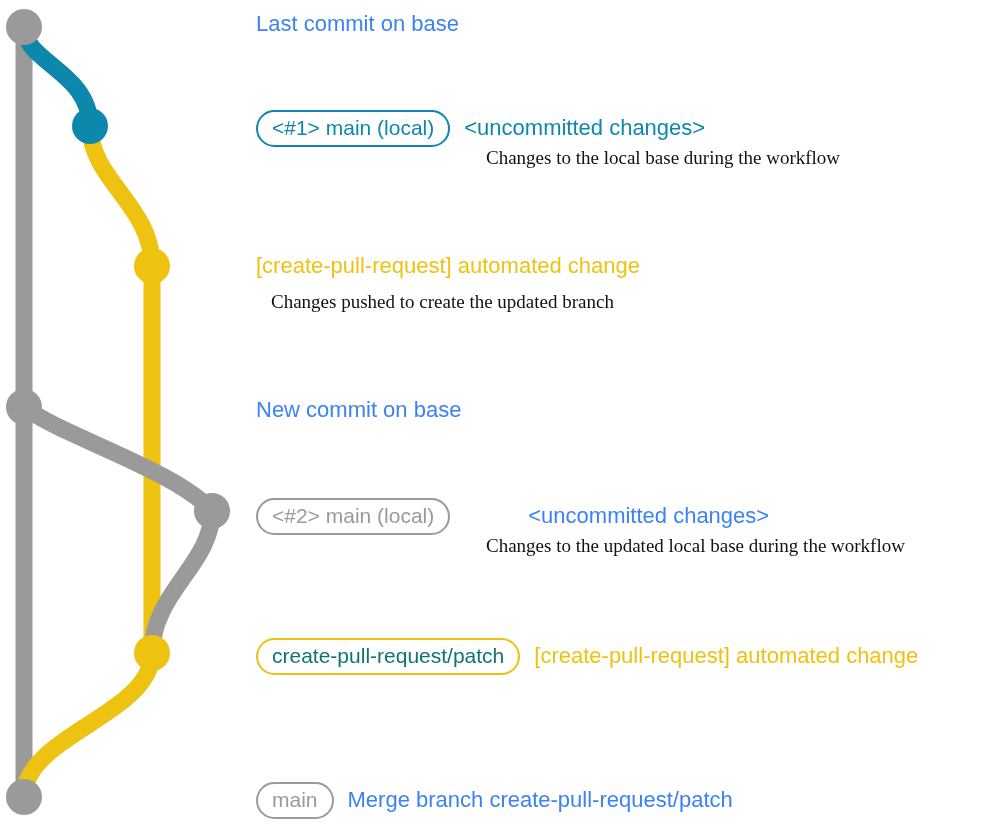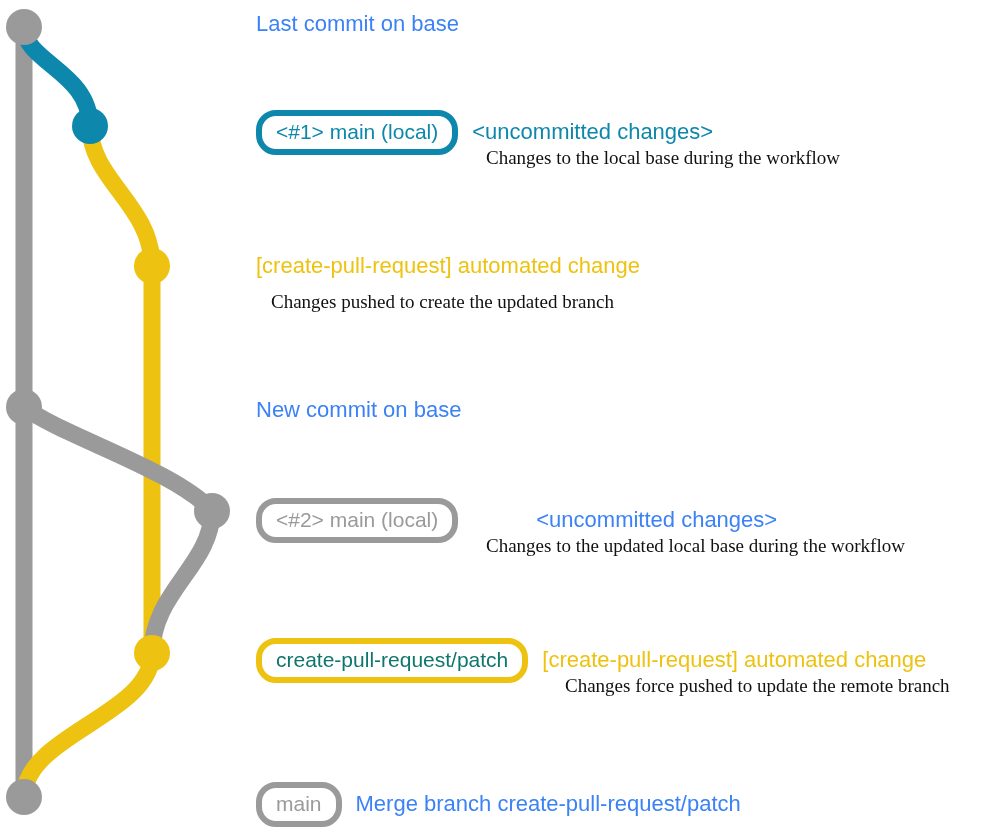--- a/index.html
+++ b/index.html
@@ -34,21 +34,21 @@
     height: 827px;
   }
   .row {
     position: absolute;
     display: flex;
     align-items: baseline;
     white-space: nowrap;
   }
   .badge {
     display: inline-block;
-    border: 6px solid #f9a8d4;
+    border: 2px solid #f9a8d4;
     border-radius: 20px;
     padding: 5px 14px 7px 14px;
     font-size: 21px;
     line-height: 1;
     color: #9a9a9a;
     background: #ffffff;
     font-family: "Liberation Sans", sans-serif;
   }
   .badge.teal {
     border-color: #0d87ac;
@@ -138,21 +138,20 @@
       <span class="badge-gap"></span>
       <span class="subject gray">&lt;uncommitted changes&gt;</span>
     </div>
     <div class="desc" style="left:486px; top:536px;">Changes to the updated local base during the workflow</div>
 
     <div class="row" style="left:256px; top:638px;">
       <span class="badge yellow">create-pull-request/patch</span>
       <span class="badge-gap"></span>
       <span class="subject yellow">[create-pull-request] automated change</span>
     </div>
-    <div class="desc" style="left:565px; top:676px;">Changes force pushed to update the remote branch</div>
 
     <div class="row" style="left:256px; top:782px;">
       <span class="badge gray">main</span>
       <span class="badge-gap"></span>
       <span class="subject gray">Merge branch create-pull-request/patch</span>
     </div>
 
   </div>
 </div>
 

